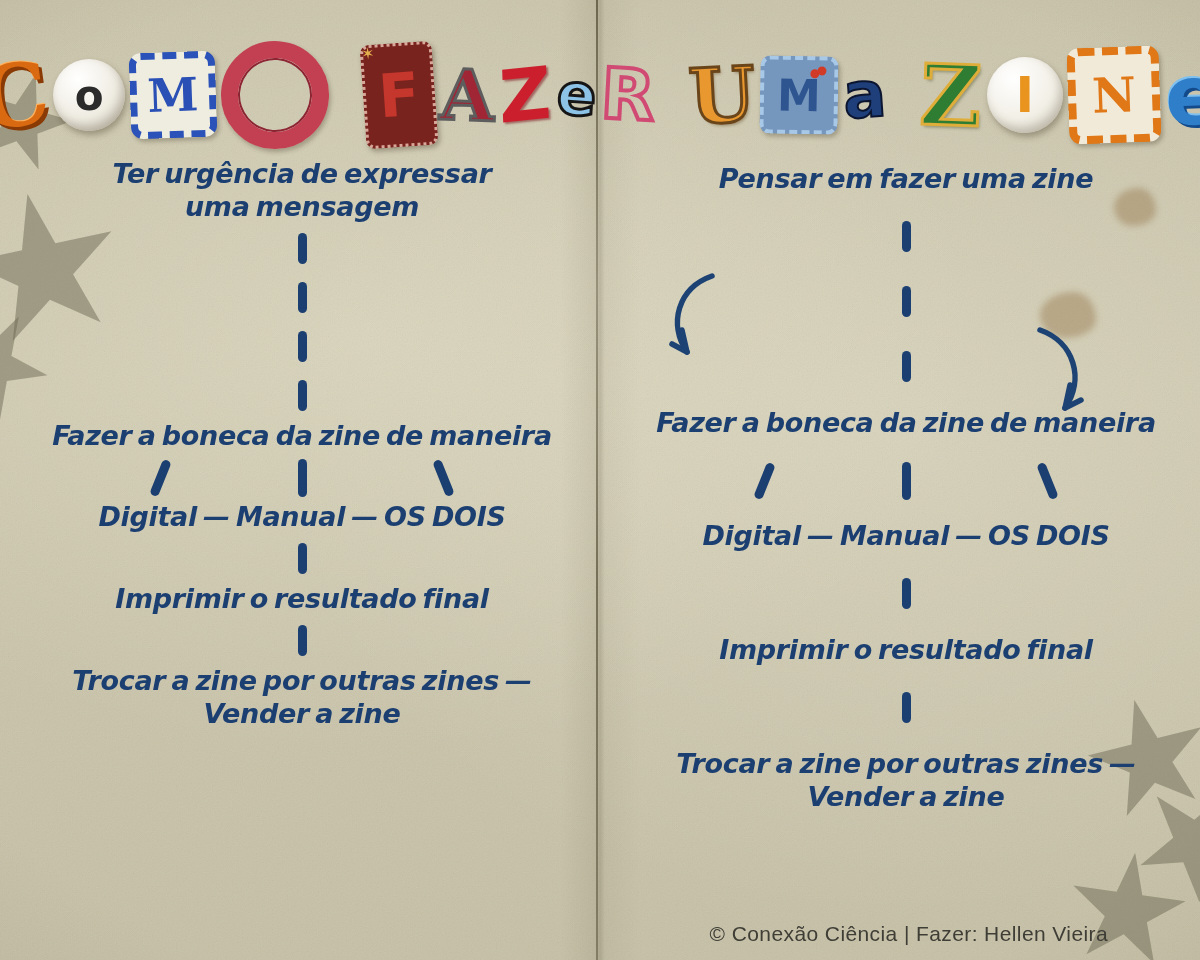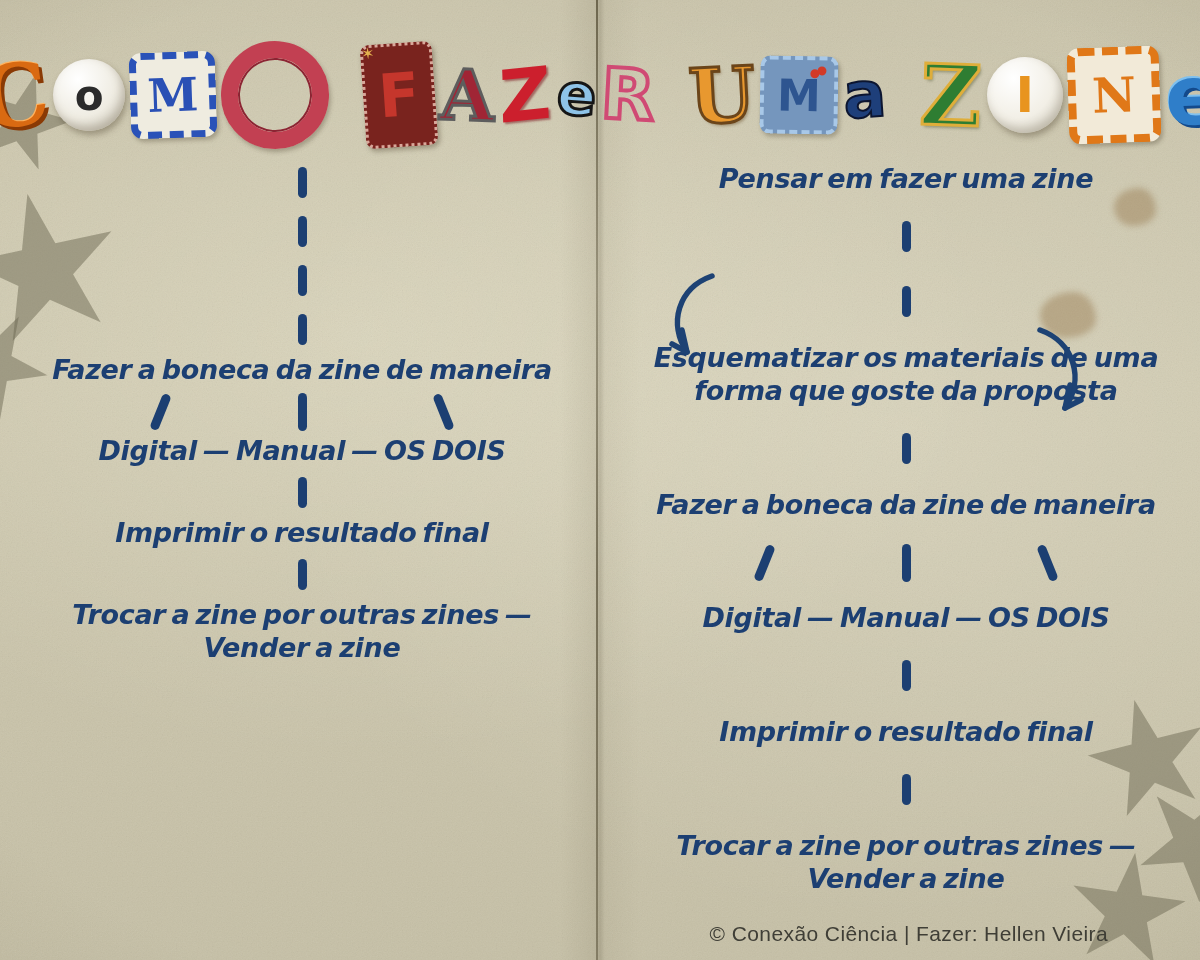--- a/index.html
+++ b/index.html
@@ -143,20 +143,22 @@
   </div>
   <div class="word">
     <span class="lt lt-z2">Z</span>
     <span class="lt bead2">I</span>
     <span class="lt patch-orange">N</span>
     <span class="lt lt-e2">e</span>
   </div>
 </div>
 
 <div class="col col-left">
+  <div class="step">Ter urgência de expressar
+uma mensagem</div>
   <div class="vbar"></div>
   <div class="vbar"></div>
   <div class="vbar"></div>
   <div class="vbar"></div>
   <div class="step">Fazer a boneca da zine de maneira</div>
   <div class="branch">
     <div class="vbar tilt-r"></div>
     <div class="vbar"></div>
     <div class="vbar tilt-l"></div>
   </div>
@@ -165,22 +167,20 @@
   <div class="step">Imprimir o resultado final</div>
   <div class="vbar"></div>
   <div class="step">Trocar a zine por outras zines —
 Vender a zine</div>
 </div>
 
 <div class="col col-right">
   <div class="step">Pensar em fazer uma zine</div>
   <div class="vbar"></div>
   <div class="vbar"></div>
-  <div class="step">Esquematizar os materiais de uma
-forma que goste da proposta</div>
   <div class="vbar"></div>
   <div class="step">Fazer a boneca da zine de maneira</div>
   <div class="branch">
     <div class="vbar tilt-r"></div>
     <div class="vbar"></div>
     <div class="vbar tilt-l"></div>
   </div>
   <div class="step">Digital — Manual — OS DOIS</div>
   <div class="vbar"></div>
   <div class="step">Imprimir o resultado final</div>

